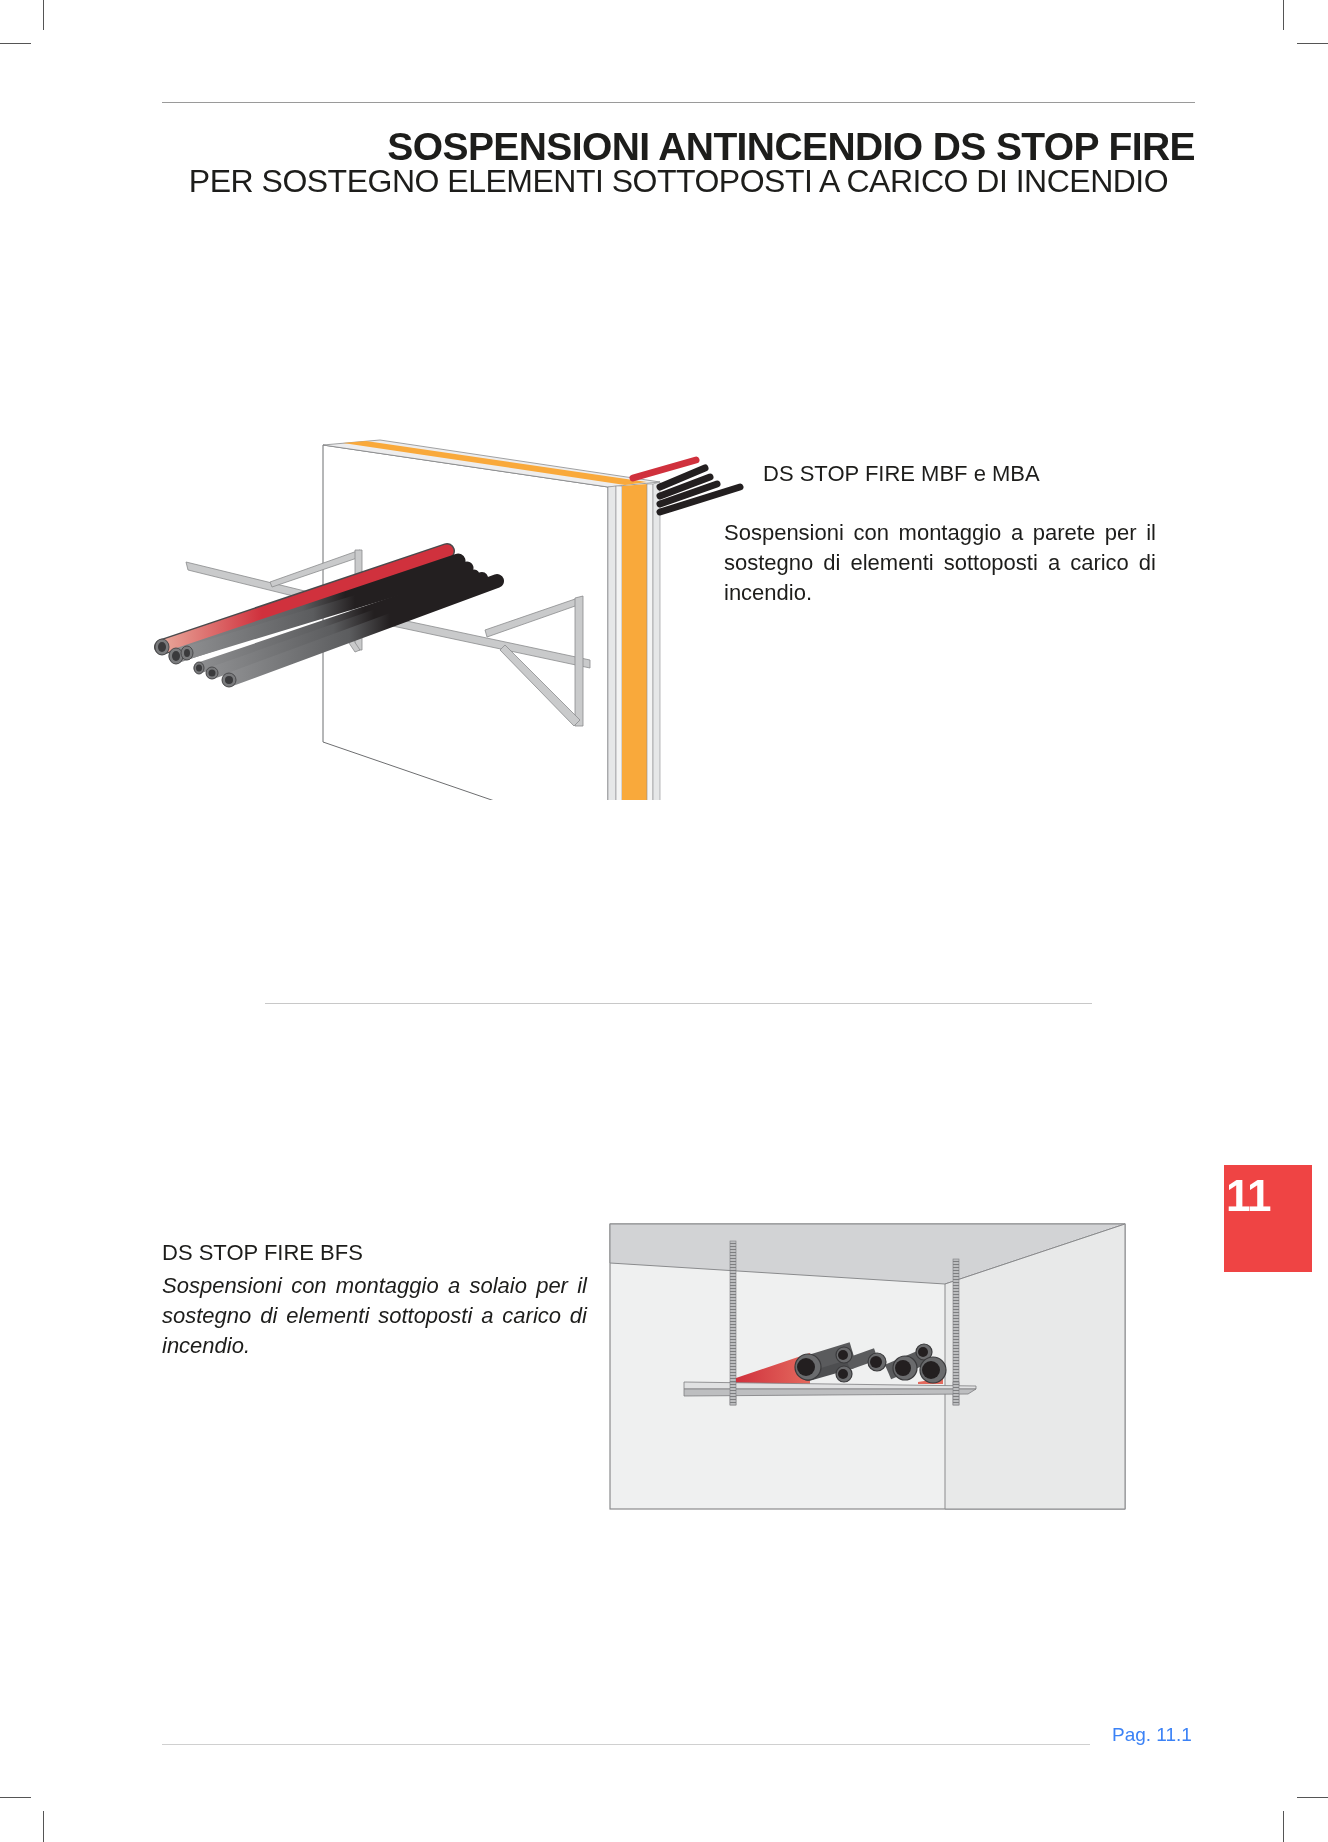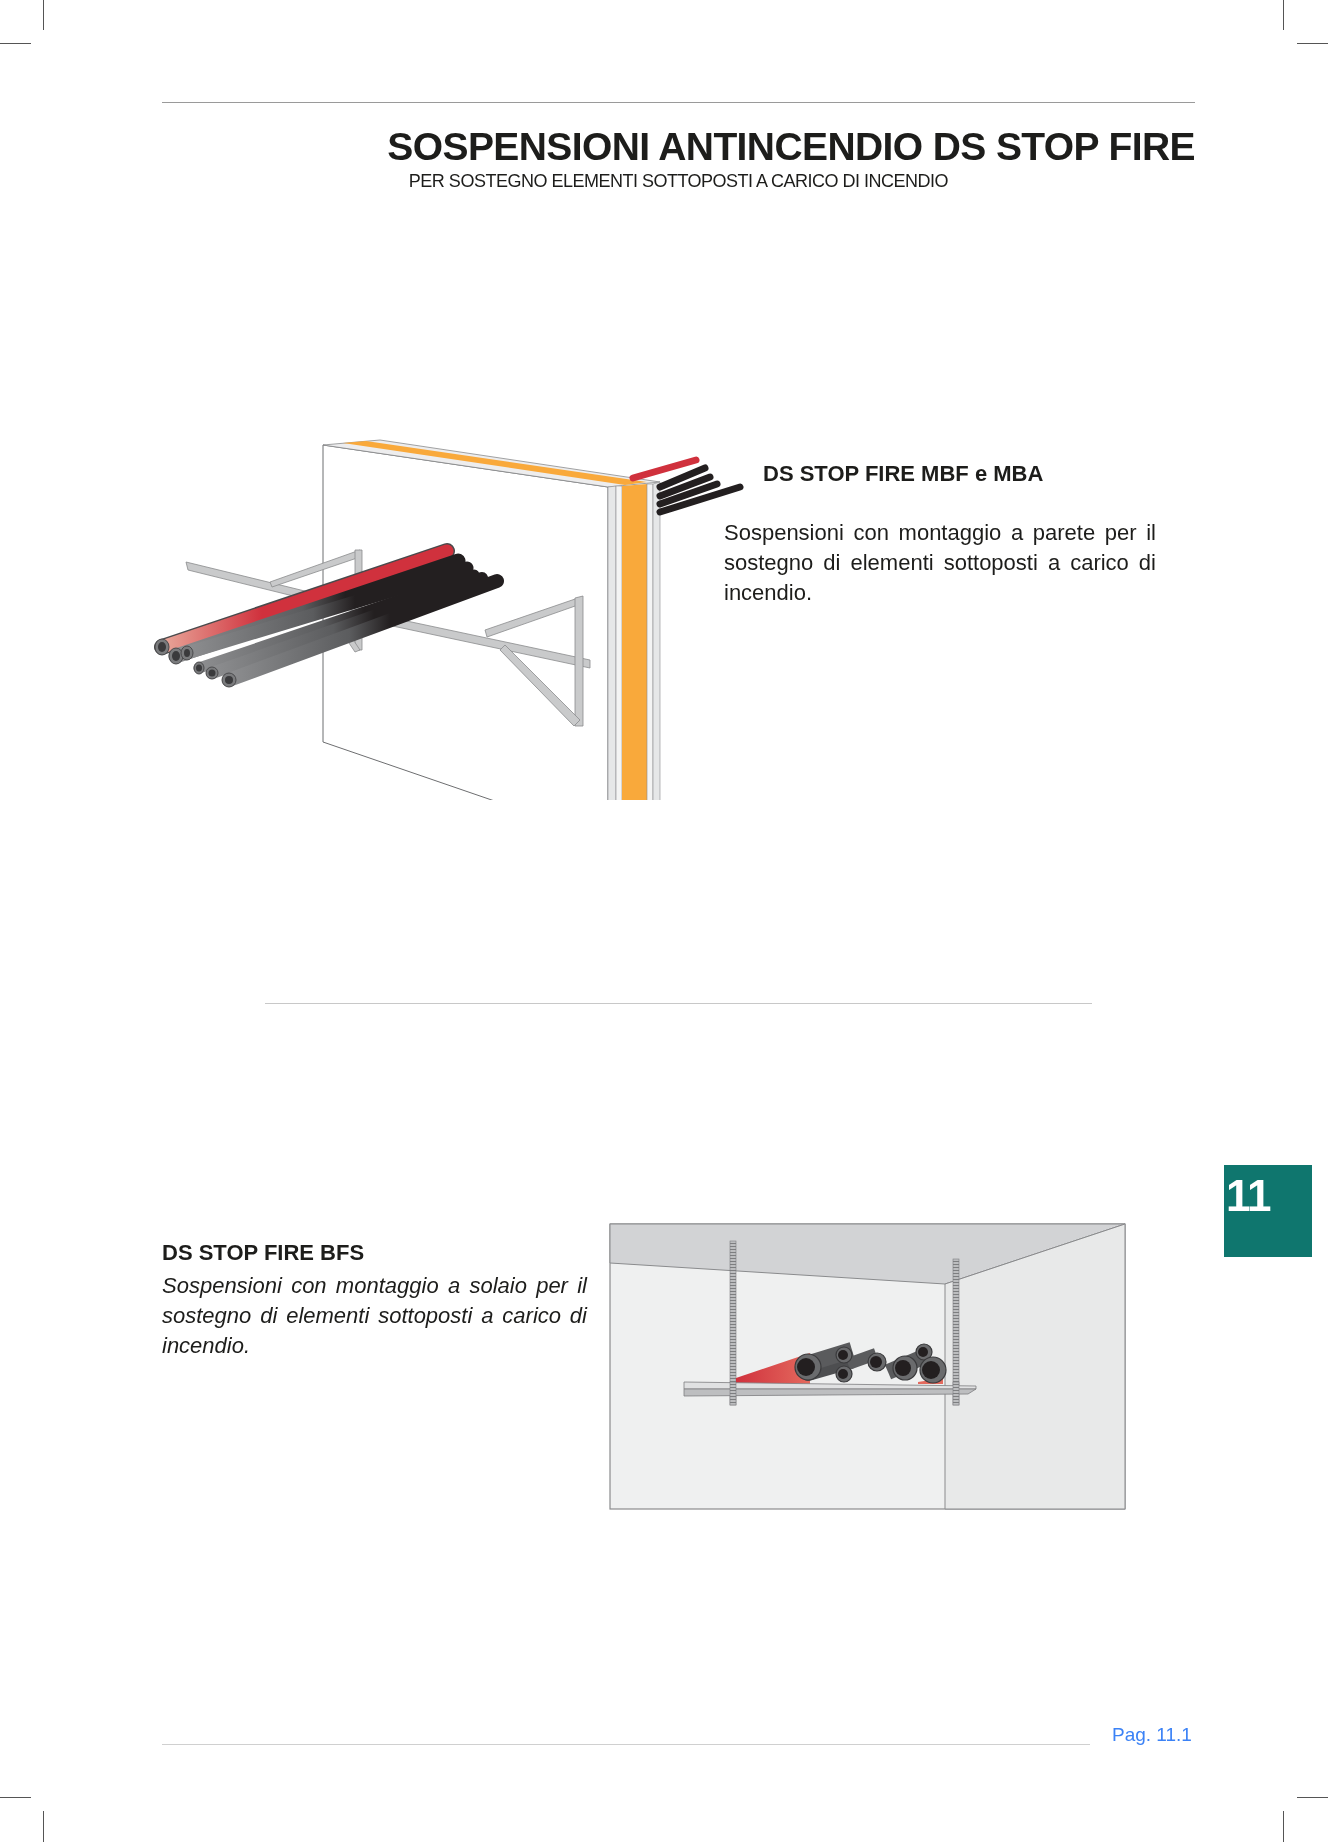--- a/index.html
+++ b/index.html
@@ -3,24 +3,24 @@
 <meta charset="utf-8">
 <style>
   html, body { margin: 0; padding: 0; background: #ffffff; }
   body { width: 1328px; height: 1842px; position: relative; overflow: hidden;
          font-family: "Liberation Sans", sans-serif; color: #1d1d1b; }
   .crop { position: absolute; background: #555; }
   .rule { position: absolute; height: 1px; }
   .title { position: absolute; left: 162px; width: 1033px; top: 125px; text-align: right;
            font-weight: bold; font-size: 39px; letter-spacing: -0.6px; line-height: 44px; color: #1d1d1b; }
   .subtitle { position: absolute; left: 162px; width: 1033px; top: 167px; text-align: center;
-              font-size: 18px; letter-spacing: -0.5px; line-height: 28px; color: #1d1d1b; }
-  .sec-heading { position: absolute; font-weight: bold; font-size: 22px; line-height: 26px; color: #1d1d1b; }
+              font-size: 32px; letter-spacing: -0.5px; line-height: 28px; color: #1d1d1b; }
+  .sec-heading { position: absolute; font-weight: normal; font-size: 22px; line-height: 26px; color: #1d1d1b; }
   .sec-body { position: absolute; font-size: 22px; line-height: 30px; text-align: justify; text-align-last: left; color: #1d1d1b; }
-  .tab { position: absolute; left: 1224px; top: 1165px; width: 88px; height: 92px; background: #0f766e; }
+  .tab { position: absolute; left: 1224px; top: 1165px; width: 88px; height: 107px; background: #ef4444; }
   .tab span { position: absolute; left: 2px; top: 6px; font-weight: bold; font-size: 44px; color: #ffffff; letter-spacing: -1px; }
   .page-num { position: absolute; left: 1112px; top: 1724px; font-size: 19px; color: #3b82f6; }
   svg { position: absolute; }
 </style>
 </head>
 <body>
 
 <div class="crop" style="left:43px;top:0;width:1px;height:30px;"></div>
 <div class="crop" style="left:0;top:43px;width:31px;height:1px;"></div>
 <div class="crop" style="left:1283px;top:0;width:1px;height:30px;"></div>

